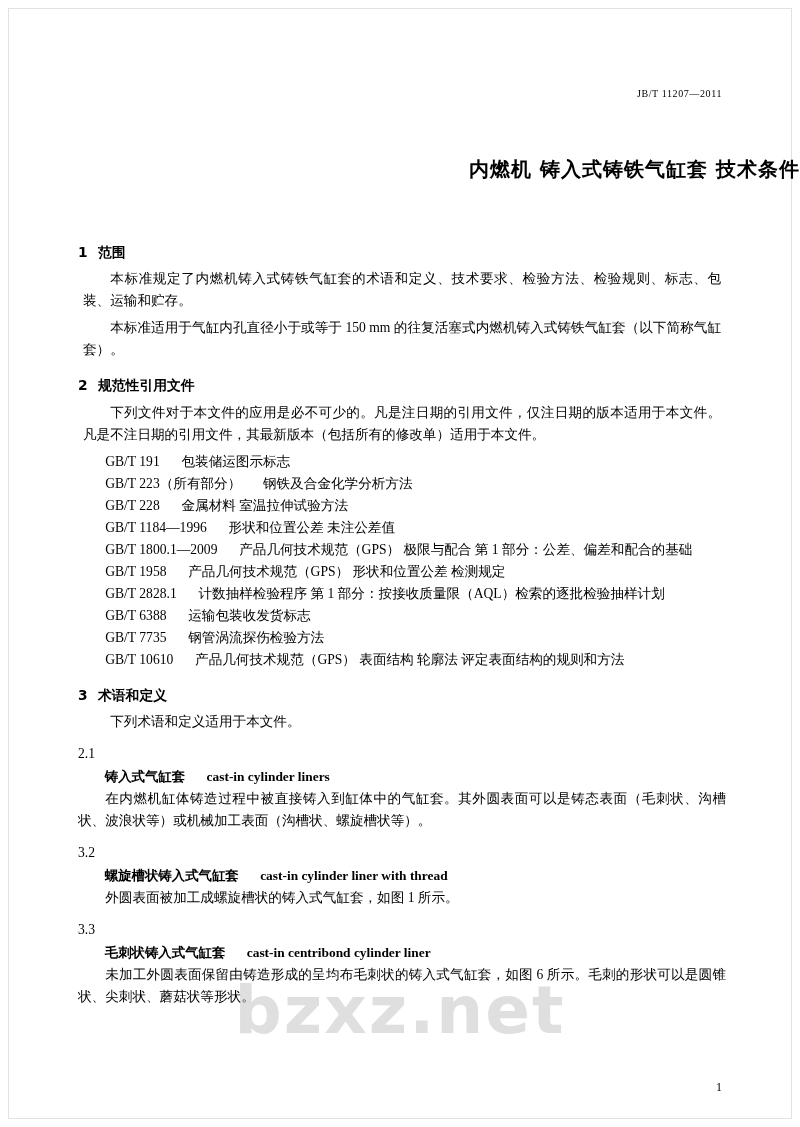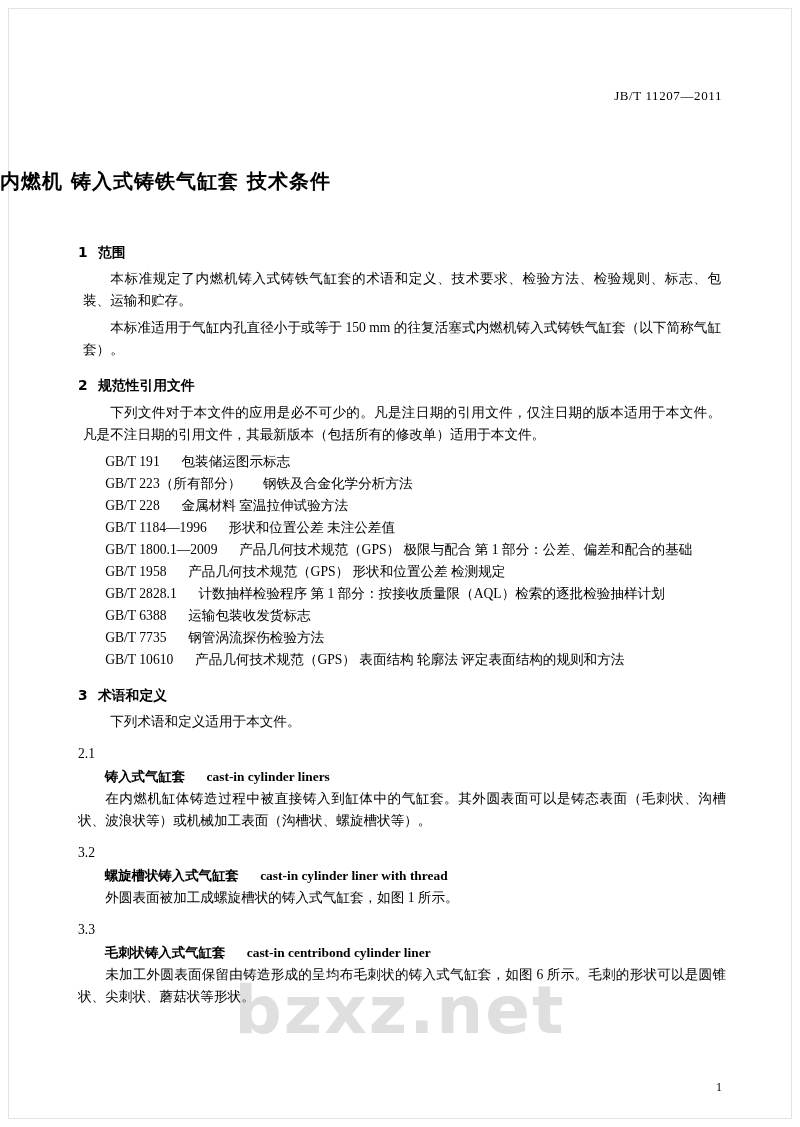--- a/index.html
+++ b/index.html
@@ -27,30 +27,30 @@
     position: absolute;
     left: 8px; top: 8px;
     width: 784px; height: 1111px;
     box-shadow: inset 0 0 0 1px #e2e2e2;
     pointer-events: none;
   }
   .header {
     position: absolute;
     top: 88px;
     right: 78px;
-    font-size: 13px;
+    font-size: 10px;
     letter-spacing: 0.6px;
     font-family: "Liberation Serif", serif;
   }
   .title {
     position: absolute;
-    top: 168px;
+    top: 156px;
     left: 0;
     width: 800px;
-    text-align: left;
+    text-align: right;
     font-size: 20px;
     font-weight: bold;
     letter-spacing: 1px;
     font-family: "DejaVu Sans", sans-serif;
   }
   .content {
     position: absolute;
     top: 228px;
     left: 78px;
     width: 648px;

